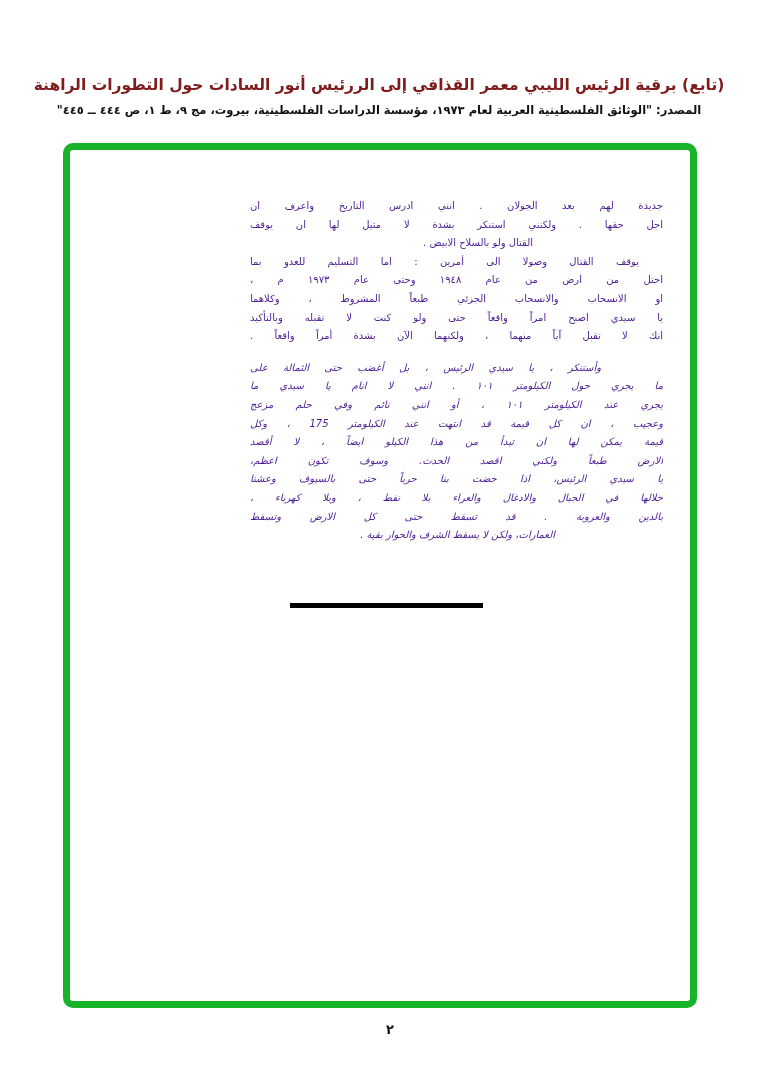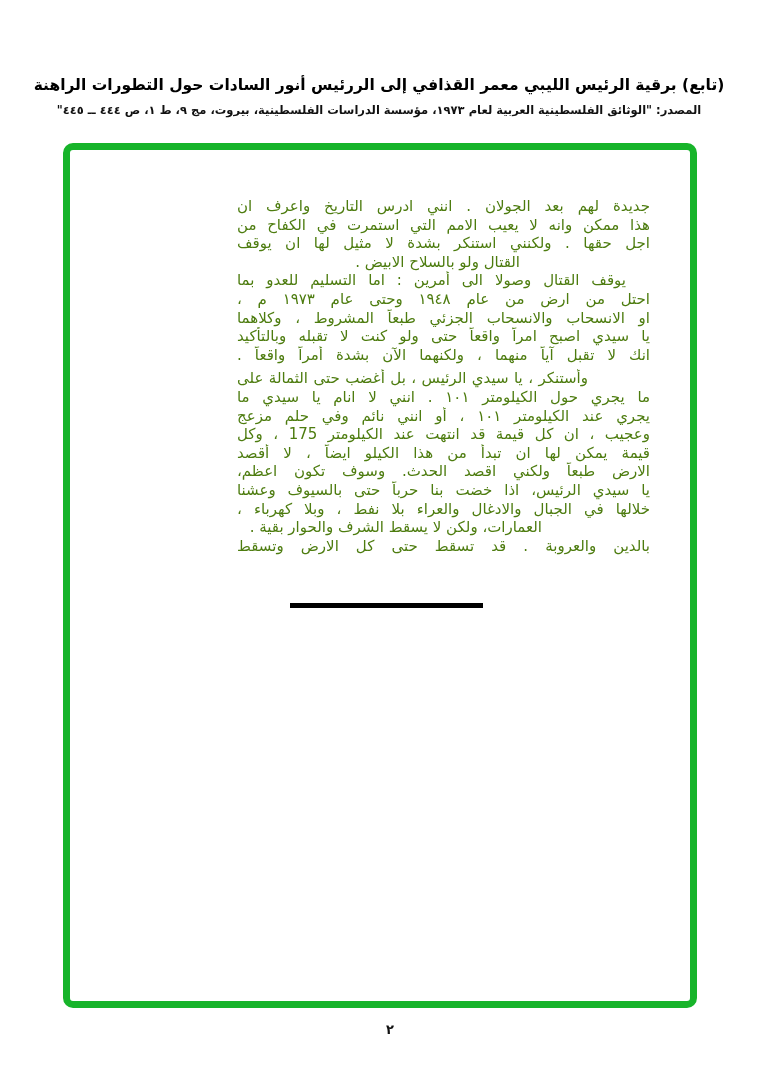--- a/index.html
+++ b/index.html
@@ -18,21 +18,21 @@
   }
   .doc-title {
     position: absolute;
     top: 76px;
     left: 0;
     width: 758px;
     direction: rtl;
     text-align: center;
     font-size: 15.5px;
     font-weight: bold;
-    color: #000000;
+    color: #7f1d1d;
     letter-spacing: 0px;
   }
   .doc-source {
     position: absolute;
     top: 103px;
     left: 0;
     width: 758px;
     direction: rtl;
     text-align: center;
     font-size: 11.5px;
@@ -45,31 +45,31 @@
     top: 143px;
     width: 634px;
     height: 865px;
     box-sizing: border-box;
     border: 7px solid #17b42a;
     border-radius: 10px;
     background: #ffffff;
   }
   .body-text {
     position: absolute;
-    left: 237px;
+    left: 250px;
     top: 197px;
     width: 413px;
     direction: rtl;
-    font-size: 15px;
+    font-size: 10px;
     line-height: 18.6px;
-    color: #4d7c0f;
+    color: #4c1d95;
   }
   .paragraph { margin: 0; padding: 0; }
   .paragraph.p2 { }
-  .paragraph.p3 { margin-top: 5px; }
+  .paragraph.p3 { margin-top: 13px; font-style: italic; }
   .line {
     text-align: justify;
     text-align-last: justify;
     height: 18.6px;
     overflow: hidden;
     box-sizing: border-box;
   }
   .line.end {
     text-align: right;
     text-align-last: right;
@@ -106,40 +106,39 @@
 
   <div class="doc-source">المصدر: "الوثائق الفلسطينية العربية لعام ١٩٧٣، مؤسسة الدراسات الفلسطينية، بيروت، مج ٩، ط ١، ص ٤٤٤ ــ ٤٤٥"</div>
 
   <div class="green-frame">
     <div class="section-divider" style="position:absolute; left:220px; top:453px; width:193px; height:5px; background:#000;"></div>
   </div>
 
   <div class="body-text">
     <div class="paragraph p1">
       <div class="line">جديدة لهم بعد الجولان . انني ادرس التاريخ واعرف ان</div>
-      <div class="line">هذا ممكن وانه لا يعيب الامم التي استمرت في الكفاح من</div>
       <div class="line">اجل حقها . ولكنني استنكر بشدة لا مثيل لها ان يوقف</div>
       <div class="line end end-p1">القتال ولو بالسلاح الابيض .</div>
     </div>
     <div class="paragraph p2">
       <div class="line indent-sm">يوقف القتال وصولا الى أمرين : اما التسليم للعدو بما</div>
       <div class="line">احتل من ارض من عام ١٩٤٨ وحتى عام ١٩٧٣ م ،</div>
       <div class="line">او الانسحاب والانسحاب الجزئي طبعاً المشروط ، وكلاهما</div>
       <div class="line">يا سيدي اصبح امراً واقعاً حتى ولو كنت لا تقبله وبالتأكيد</div>
       <div class="line">انك لا تقبل آياً منهما ، ولكنهما الآن بشدة أمراً واقعاً .</div>
     </div>
     <div class="paragraph p3">
       <div class="line indent-lg">وأستنكر ، يا سيدي الرئيس ، بل أغضب حتى الثمالة على</div>
       <div class="line">ما يجري حول الكيلومتر ١٠١ . انني لا انام يا سيدي ما</div>
       <div class="line">يجري عند الكيلومتر ١٠١ ، أو انني نائم وفي حلم مزعج</div>
       <div class="line">وعجيب ، ان كل قيمة قد انتهت عند الكيلومتر 175 ، وكل</div>
       <div class="line">قيمة يمكن لها ان تبدأ من هذا الكيلو ايضاً ، لا أقصد</div>
       <div class="line">الارض طبعاً ولكني اقصد الحدث. وسوف تكون اعظم،</div>
       <div class="line">يا سيدي الرئيس، اذا خضت بنا حرباً حتى بالسيوف وعشنا</div>
       <div class="line">خلالها في الجبال والادغال والعراء بلا نفط ، وبلا كهرباء ،</div>
+      <div class="line">بالدين والعروبة . قد تسقط حتى كل الارض وتسقط</div>
       <div class="line end end-p3">العمارات، ولكن لا يسقط الشرف والحوار بقية .</div>
-      <div class="line">بالدين والعروبة . قد تسقط حتى كل الارض وتسقط</div>
     </div>
   </div>
 
   <div class="page-number">٢</div>
 
 </div>
 
 </body></html>

